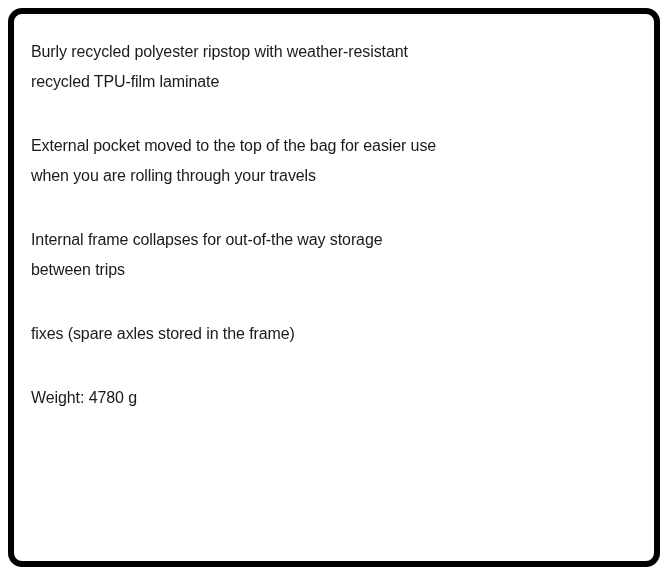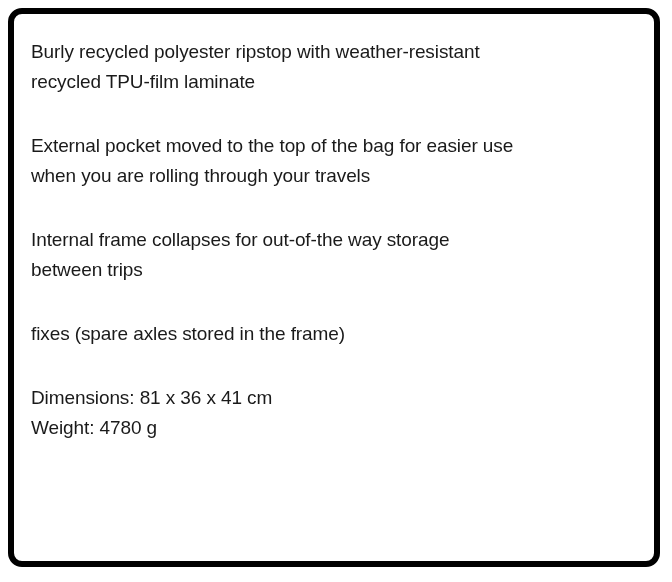--- a/index.html
+++ b/index.html
@@ -19,21 +19,21 @@
     left: 8px;
     top: 8px;
     width: 652px;
     height: 559px;
     box-sizing: border-box;
     background: #ffffff;
     border: 6px solid #000000;
     border-radius: 14px;
     padding: 23px 14px 0 17px;
     color: #1a1a1a;
-    font-size: 19px;
+    font-size: 16px;
     line-height: 30px;
     letter-spacing: -0.1px;
   }
   .para {
     margin: 0 0 34px 0;
   }
   .specs {
     margin: 0;
   }
   .line {
@@ -58,17 +58,16 @@
   <div class="para">
     <div class="line">Internal frame collapses for out-of-the way storage</div>
     <div class="line">between trips</div>
   </div>
 
   <div class="para">
     <div class="line">fixes (spare axles stored in the frame)</div>
   </div>
 
   <div class="specs">
-    <div class="line"><span>Dimensions:</span> <span>81 x 36 x 41 cm</span></div>
     <div class="line"><span>Weight:</span> <span>4780 g</span></div>
   </div>
 
 </div>
 
 </body></html>

